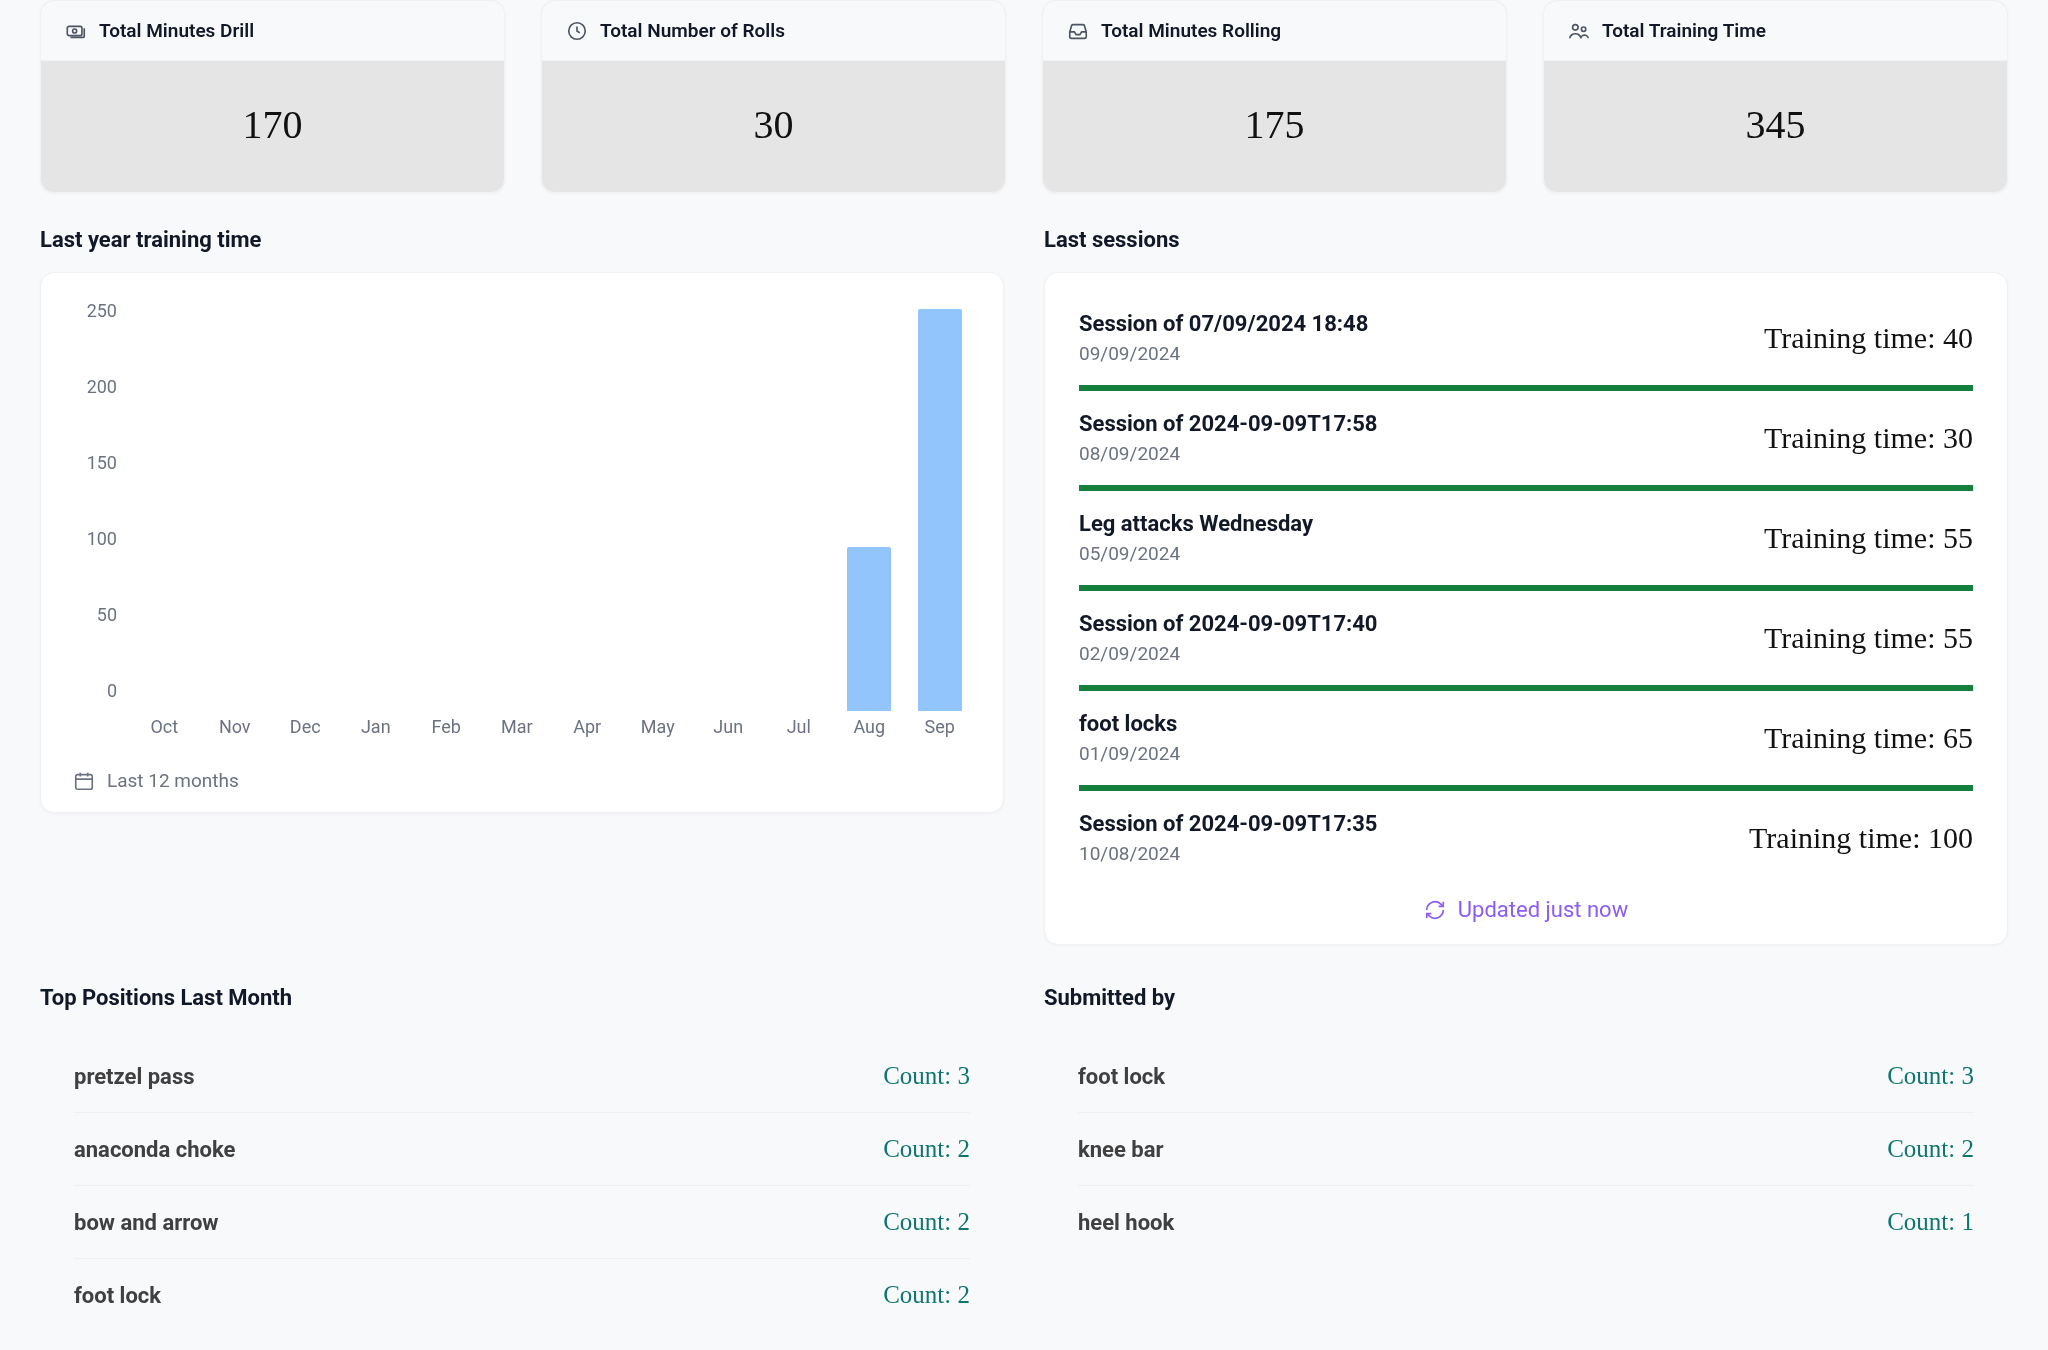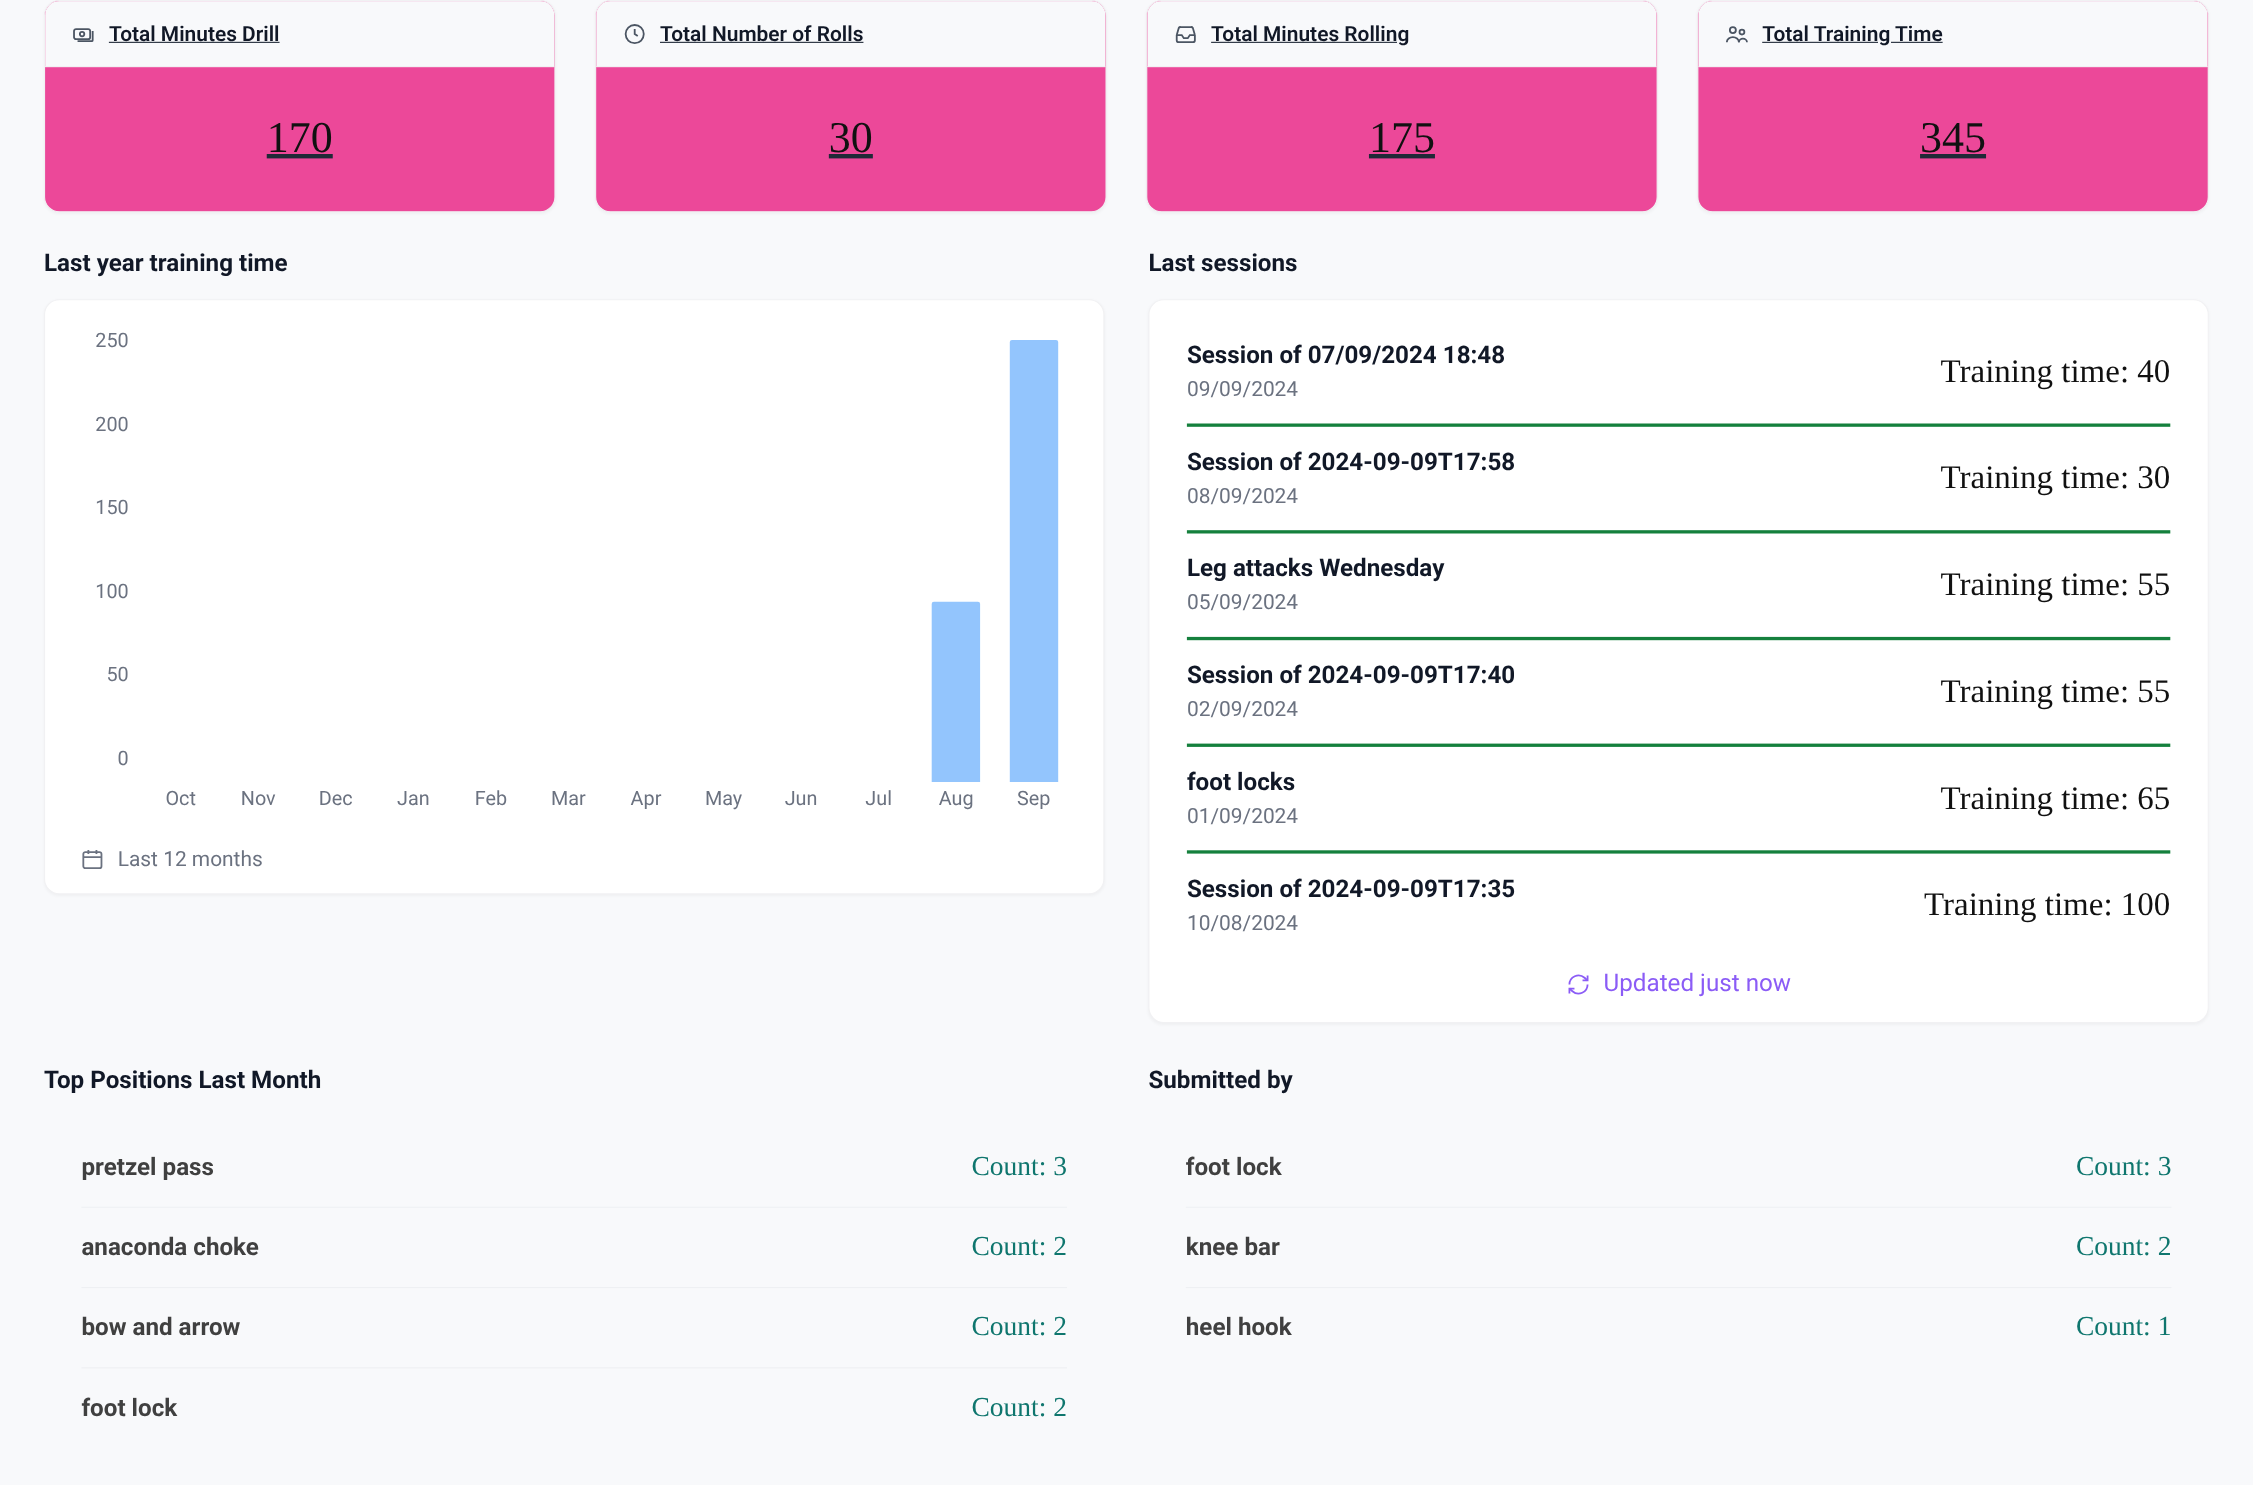--- a/index.html
+++ b/index.html
@@ -10,26 +10,25 @@
   padding: 0 40px;
   width: 2048px;
 }
 .stats-row {
   display: grid;
   grid-template-columns: repeat(4, 1fr);
   gap: 36px;
   margin-bottom: 34px;
 }
 .stat-card {
-  background: #ec4899;
+  background: #e5e5e5;
   border-radius: 14px;
   box-shadow: 0 1px 3px rgba(0,0,0,0.04);
   border: 1px solid #f1f1f3;
   overflow: hidden;
-  text-decoration: underline;
 }
 .stat-header {
   display: flex;
   align-items: center;
   gap: 12px;
   padding: 18px 24px 18px 24px;
   background: #f8f9fb;
   border-bottom: 1px solid #f1f1f3;
 }
 .stat-header .icon {
@@ -128,21 +127,21 @@
   margin-top: 28px;
   padding-left: 4px;
 }
 .chart-footer .icon { width: 22px; height: 22px; }
 .sessions-card { padding: 18px 34px 22px 34px; }
 .session-row {
   display: flex;
   justify-content: space-between;
   align-items: center;
   padding: 20px 0;
-  border-bottom: 3px solid #15803d;
+  border-bottom: 6px solid #15803d;
 }
 .session-row:last-of-type { border-bottom: none; }
 .session-left .title {
   font-size: 22px;
   font-weight: 700;
   color: #111827;
   margin-bottom: 6px;
 }
 .session-left .date {
   font-size: 19px;

